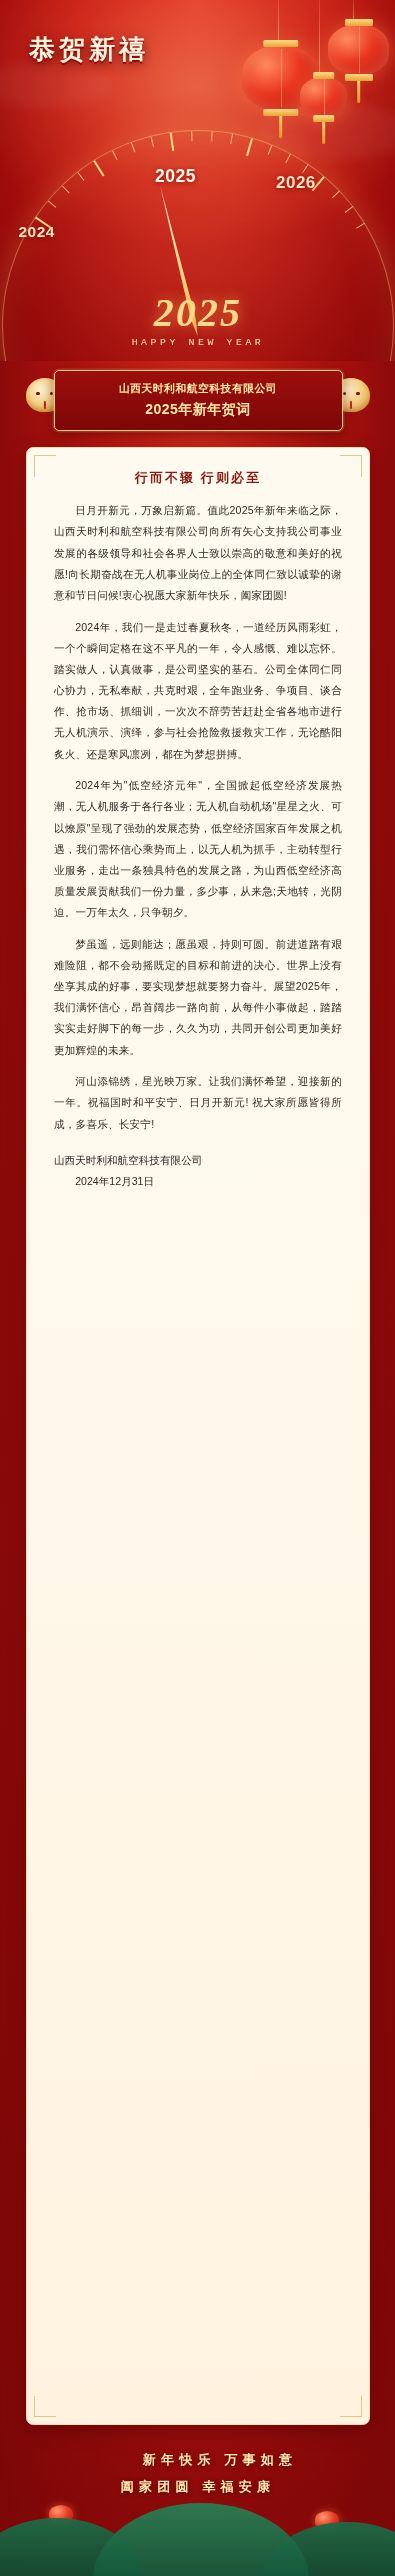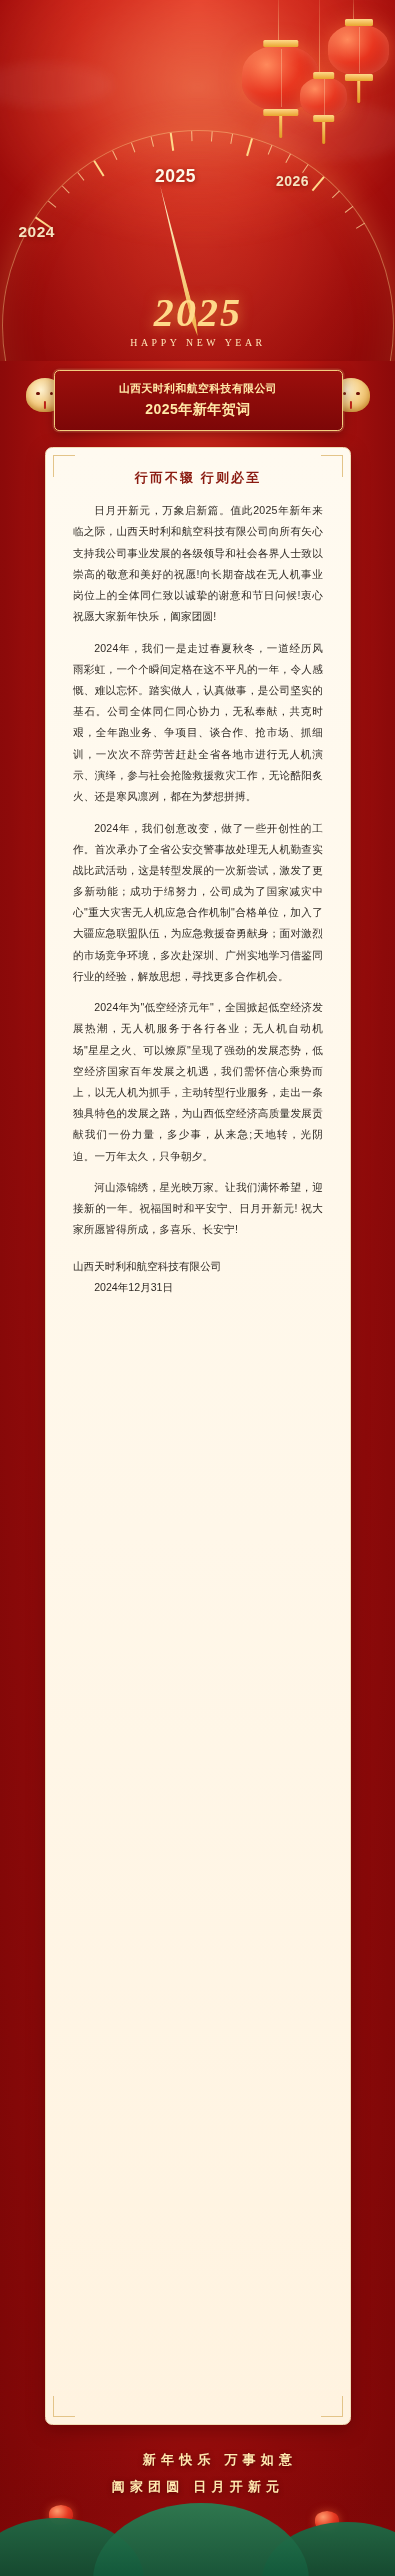--- a/index.html
+++ b/index.html
@@ -98,21 +98,21 @@
 
   .year-label {
     position: absolute;
     color: #fff7e6;
     font-weight: bold;
     letter-spacing: 0.5px;
     text-shadow: 0 1px 5.2px rgba(120,10,0,.8);
   }
   .year-2024 { left: 18.5px;  top: 223px; font-size: 15.5px; color: #f6e3c0; }
   .year-2025 { left: 155px; top: 166px; font-size: 17.5px; }
-  .year-2026 { left: 276px; top: 173px; font-size: 14px; color: #f6e3c0; }
+  .year-2026 { left: 276px; top: 173px; font-size: 17px; color: #f6e3c0; }
 
   .needle {
     position: absolute;
     left: 50%; top: 181px;
     width: 5.2px; height: 155px;
     margin-left: -2.6px;
     transform-origin: 50% 100%;
     transform: rotate(-14deg);
     background: linear-gradient(#fff3d2, #f0b74d);
     clip-path: polygon(50% 0%, 100% 88%, 50% 100%, 0% 88%);
@@ -145,21 +145,21 @@
     font-family: "Liberation Serif", serif;
     font-style: italic;
     font-size: 40px;
     font-weight: bold;
     color: #ffd98a;
     letter-spacing: 2.1px;
     text-shadow: 0 0 13.4px rgba(255,180,80,.7);
   }
   .script-mark .hny {
     margin-top: 1px;
-    font-family: Liberation Serif, serif;
+    font-family: Liberation Mono, monospace;
     font-size: 9.8px;
     letter-spacing: 3.6px;
     color: #ffe7b8;
   }
 
   
   .plaque-wrap {
     position: relative;
     margin: 9.3px auto 0;
     width: 355px;
@@ -211,21 +211,21 @@
   .snake .eye.e2 { right: 10.3px; }
   .snake .tongue {
     position: absolute; left: 50%; top: 23px; transform: translateX(-50%);
     width: 2.1px; height: 7.2px; background: #c0251a; border-radius: 1px;
   }
 
   
   .card {
     position: relative;
     margin: 13.4px auto 0;
-    width: 306px;
+    width: 344px;
     min-height: 1978px;
     background: linear-gradient(#fffaf0, #fff7e9 55%, #fff3e0);
     border-radius: 7.2px;
     border: 0.5px solid #f0ddb8;
     box-shadow: 0 5.2px 18.5px rgba(60,0,0,.35);
     padding: 20.6px 27px 30px;
   }
   .card .corner {
     position: absolute;
     width: 21.6px; height: 21.6px;
@@ -348,20 +348,21 @@
       <div class="tick" style="transform:rotate(58deg);"></div>
     </div>
 
     <div class="needle"></div>
 
     <div class="year-label year-2024">2024</div>
     <div class="year-label year-2025">2025</div>
     <div class="year-label year-2026">2026</div>
 
     <div class="headline">
+      <div class="l1">恭贺新禧</div>
     </div>
 
     <div class="script-mark">
       <div class="num">2025</div>
       <div class="hny">HAPPY NEW YEAR</div>
     </div>
   </div>
 
   <div class="plaque-wrap">
     <div class="snake left">
@@ -386,34 +387,34 @@
     <div class="corner tl"></div>
     <div class="corner tr"></div>
     <div class="corner bl"></div>
     <div class="corner br"></div>
 
     <div class="letter-title">行而不辍 行则必至</div>
 
     <div class="letter-body">
       <p>日月开新元，万象启新篇。值此2025年新年来临之际，山西天时利和航空科技有限公司向所有矢心支持我公司事业发展的各级领导和社会各界人士致以崇高的敬意和美好的祝愿!向长期奋战在无人机事业岗位上的全体同仁致以诚挚的谢意和节日问候!衷心祝愿大家新年快乐，阖家团圆!</p>
       <p>2024年，我们一是走过春夏秋冬，一道经历风雨彩虹，一个个瞬间定格在这不平凡的一年，令人感慨、难以忘怀。踏实做人，认真做事，是公司坚实的基石。公司全体同仁同心协力，无私奉献，共克时艰，全年跑业务、争项目、谈合作、抢市场、抓细训，一次次不辞劳苦赶赴全省各地市进行无人机演示、演绎，参与社会抢险救援救灾工作，无论酷阳炙火、还是寒风凛冽，都在为梦想拼搏。</p>
-      <p>2024年，我们创意改变，做了一些开创性的工作。首次承办了全省公安交警事故处理无人机勤查实战比武活动，这是转型发展的一次新尝试，激发了更多新动能；成功于绵努力，公司成为了国家减灾中心"重大灾害无人机应急合作机制"合格单位，加入了大疆应急联盟队伍，为应急救援奋勇献身；面对激烈的市场竞争环境，多次赴深圳、广州实地学习借鉴同行业的经验，解放思想，寻找更多合作机会。</p>
       <p>2024年为"低空经济元年"，全国掀起低空经济发展热潮，无人机服务于各行各业；无人机自动机场"星星之火、可以燎原"呈现了强劲的发展态势，低空经济国家百年发展之机遇，我们需怀信心乘势而上，以无人机为抓手，主动转型行业服务，走出一条独具特色的发展之路，为山西低空经济高质量发展贡献我们一份力量，多少事，从来急;天地转，光阴迫。一万年太久，只争朝夕。</p>
+      <p>梦虽遥，远则能达；愿虽艰，持则可圆。前进道路有艰难险阻，都不会动摇既定的目标和前进的决心。世界上没有坐享其成的好事，要实现梦想就要努力奋斗。展望2025年，我们满怀信心，昂首阔步一路向前，从每件小事做起，踏踏实实走好脚下的每一步，久久为功，共同开创公司更加美好更加辉煌的未来。</p>
       <p>河山添锦绣，星光映万家。让我们满怀希望，迎接新的一年。祝福国时和平安宁、日月开新元! 祝大家所愿皆得所成，多喜乐、长安宁!</p>
     </div>
 
     <div class="sign">
       <div>山西天时利和航空科技有限公司</div>
       <div class="date">2024年12月31日</div>
     </div>
   </div>
 
   <div class="footer">
     <div class="footer-line l1">新年快乐  万事如意</div>
-    <div class="footer-line l2">阖家团圆  日月开新元</div>
+    <div class="footer-line l2">阖家团圆  幸福安康</div>
 
     <div class="lantern-sm" style="left:49px; top:62px;"></div>
     <div class="lantern-sm" style="right:57px; top:68px;"></div>
 
     <div class="hill h1"></div>
     <div class="hill h3"></div>
     <div class="hill h2"></div>
 
   </div>
 

